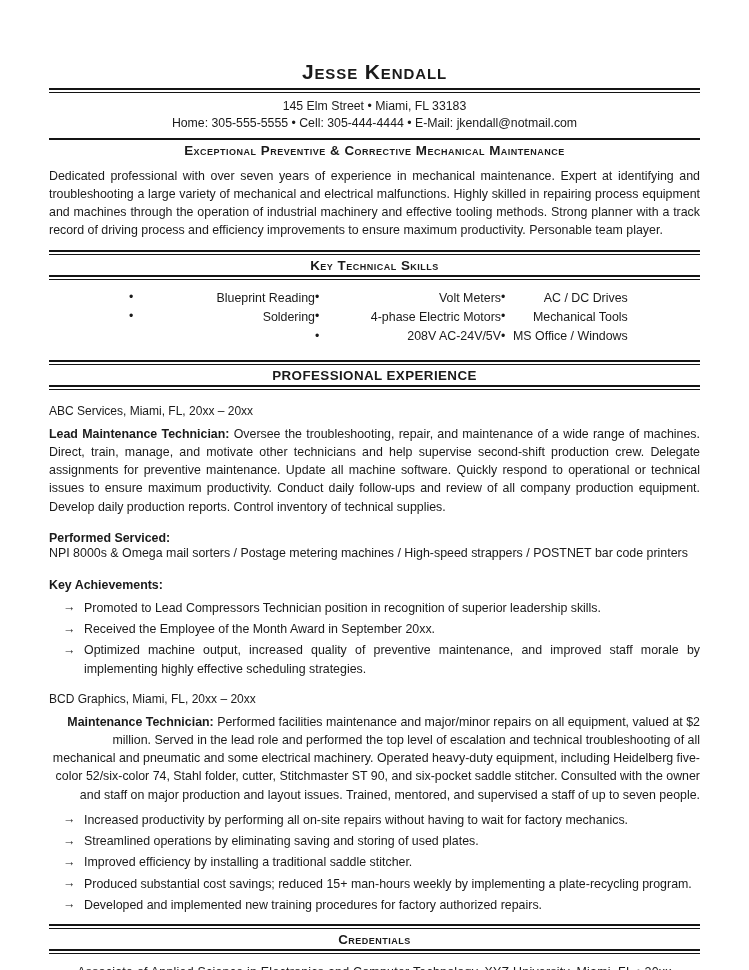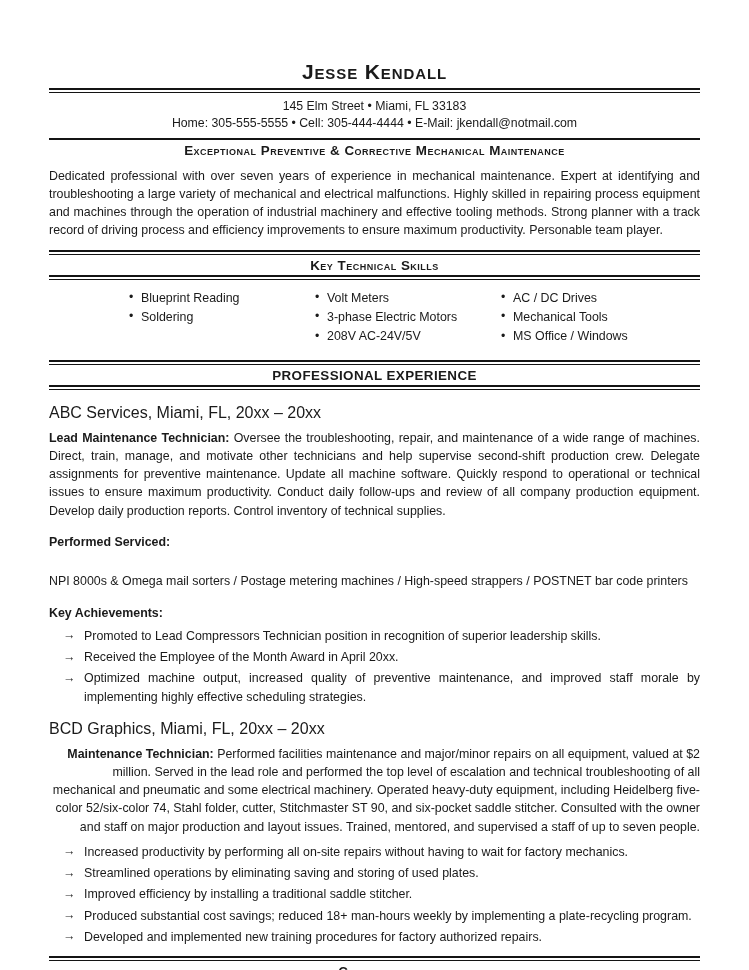--- a/index.html
+++ b/index.html
@@ -89,42 +89,43 @@
     padding: 9px 0 3px 80px;
     font-size: 12.4px;
   }
   .skills .col { width: 186px; }
   .skills .col:last-child { width: auto; }
   .skills li {
     list-style: none;
     line-height: 1.56;
     position: relative;
     padding-left: 12px;
+    text-align: right;
   }
   .skills ul { margin: 0; padding: 0; }
   .skills li:before {
     content: "\2022";
     position: absolute;
     left: 0;
     top: -0.5px;
   }
 
   
   .job-line {
-    font-size: 16px;
+    font-size: 12px;
     margin-top: 14px;
   }
   .sub-head {
     font-size: 12.4px;
     font-weight: bold;
     margin-top: 15px;
   }
   .plain-line {
     font-size: 12.4px;
-    margin-top: 24px;
+    margin-top: 0;
     line-height: 1.45;
   }
 
   ul.arrows {
     margin: 7px 0 0 0;
     padding: 0;
   }
   ul.arrows li {
     list-style: none;
     position: relative;
@@ -174,21 +175,21 @@
     <div class="skills">
       <div class="col">
         <ul>
           <li>Blueprint Reading</li>
           <li>Soldering</li>
         </ul>
       </div>
       <div class="col">
         <ul>
           <li>Volt Meters</li>
-          <li>3-phase Electric Motors</li>
+          <li>4-phase Electric Motors</li>
           <li>208V AC-24V/5V</li>
         </ul>
       </div>
       <div class="col">
         <ul>
           <li>AC / DC Drives</li>
           <li>Mechanical Tools</li>
           <li>MS Office / Windows</li>
         </ul>
       </div>
@@ -203,34 +204,34 @@
     <div>
       <div class="job-line">ABC Services, Miami, FL, 20xx – 20xx</div>
       <div class="para"><b>Lead Maintenance Technician:</b><span> Oversee the troubleshooting, repair, and maintenance of a wide range of machines. Direct, train, manage, and motivate other technicians and help supervise second-shift production crew. Delegate assignments for preventive maintenance. Update all machine software. Quickly respond to operational or technical issues to ensure maximum productivity. Conduct daily follow-ups and review of all company production equipment. Develop daily production reports. Control inventory of technical supplies.</span></div>
 
       <div class="sub-head">Performed Serviced:</div>
       <div class="plain-line">NPI 8000s &amp; Omega mail sorters / Postage metering machines / High-speed strappers / POSTNET bar code printers</div>
 
       <div class="sub-head">Key Achievements:</div>
       <ul class="arrows">
         <li class="nojust">Promoted to Lead Compressors Technician position in recognition of superior leadership skills.</li>
-        <li class="nojust">Received the Employee of the Month Award in April 20xx.</li>
+        <li class="nojust">Received the Employee of the Month Award in September 20xx.</li>
         <li>Optimized machine output, increased quality of preventive maintenance, and improved staff morale by implementing highly effective scheduling strategies.</li>
       </ul>
     </div>
 
     <div>
       <div class="job-line">BCD Graphics, Miami, FL, 20xx – 20xx</div>
       <div class="para left"><b>Maintenance Technician:</b><span> Performed facilities maintenance and major/minor repairs on all equipment, valued at $2 million. Served in the lead role and performed the top level of escalation and technical troubleshooting of all mechanical and pneumatic and some electrical machinery. Operated heavy-duty equipment, including Heidelberg five-color 52/six-color 74, Stahl folder, cutter, Stitchmaster ST 90, and six-pocket saddle stitcher. Consulted with the owner and staff on major production and layout issues. Trained, mentored, and supervised a staff of up to seven people.</span></div>
 
       <ul class="arrows">
         <li class="nojust">Increased productivity by performing all on-site repairs without having to wait for factory mechanics.</li>
         <li class="nojust">Streamlined operations by eliminating saving and storing of used plates.</li>
         <li class="nojust">Improved efficiency by installing a traditional saddle stitcher.</li>
-        <li class="nojust">Produced substantial cost savings; reduced 18+ man-hours weekly by implementing a plate-recycling program.</li>
+        <li class="nojust">Produced substantial cost savings; reduced 15+ man-hours weekly by implementing a plate-recycling program.</li>
         <li class="nojust">Developed and implemented new training procedures for factory authorized repairs.</li>
       </ul>
     </div>
   </div>
 
   <div class="sec-wrap">
     <div class="top-rule"></div>
     <div class="sec-head smallcaps">Credentials</div>
     <div class="bot-rule"></div>
     <div class="degree">Associate of Applied Science in Electronics and Computer Technology, XYZ University, Miami, FL • 20xx</div>

